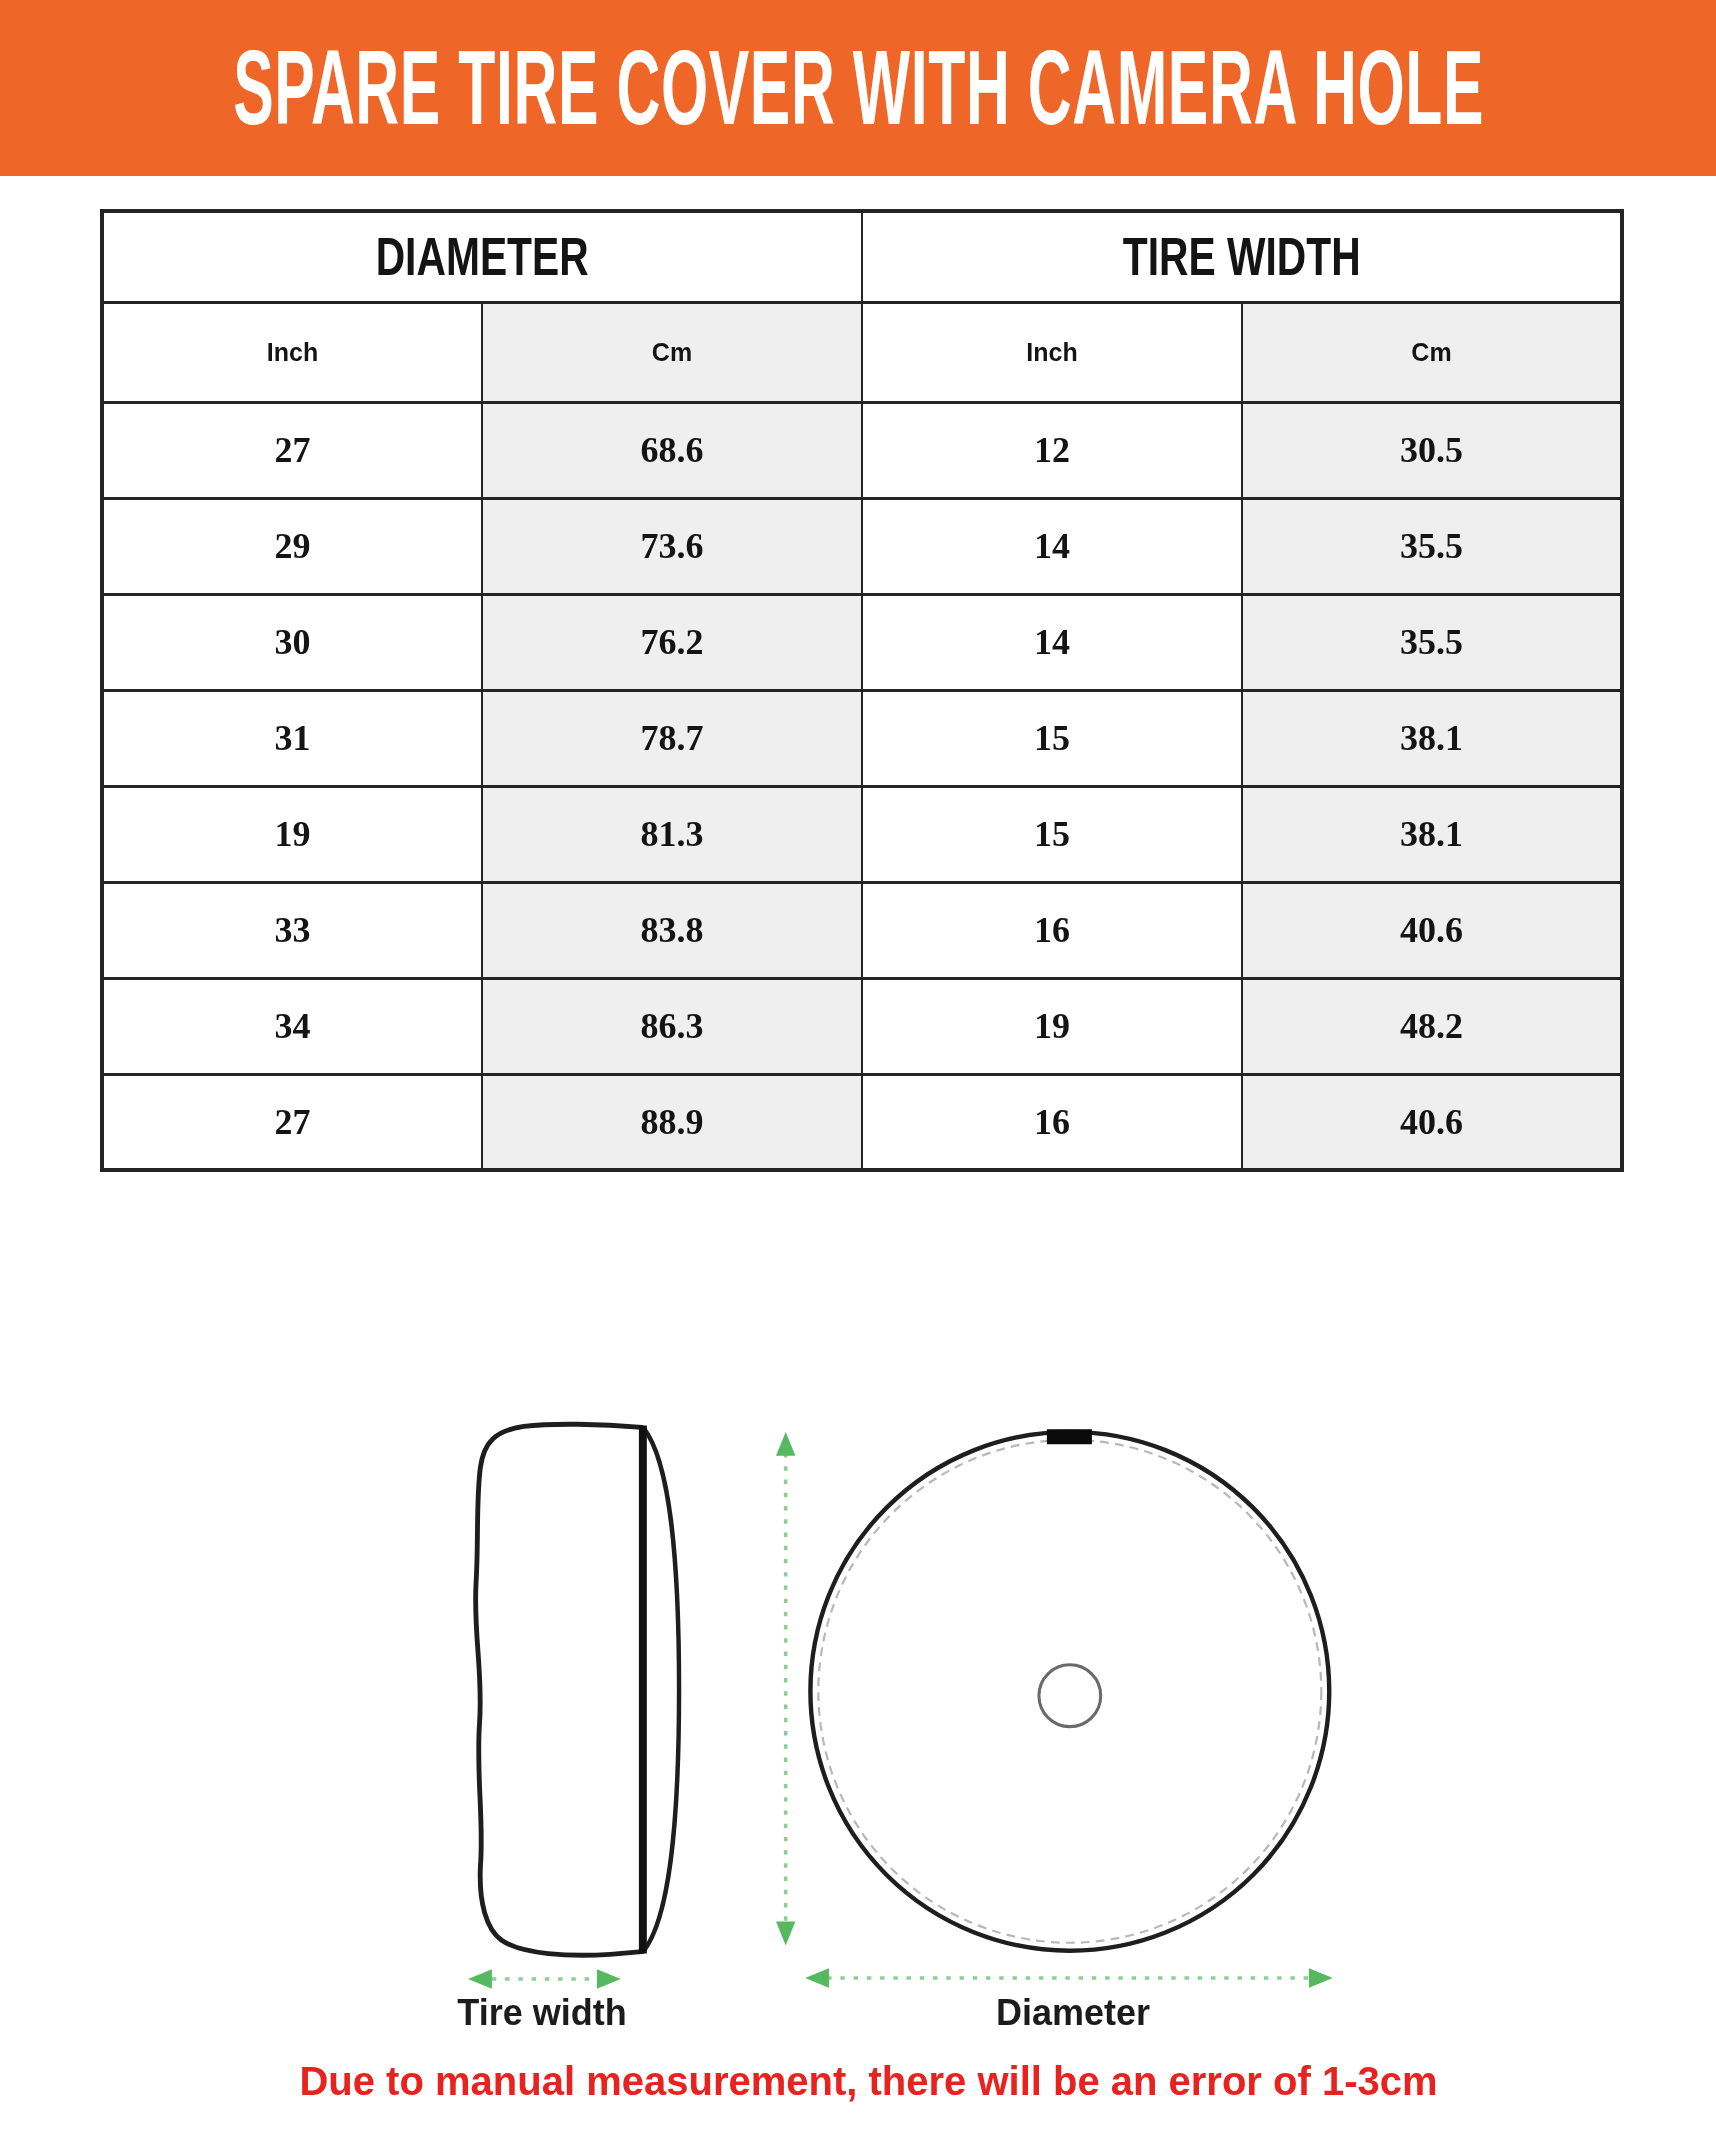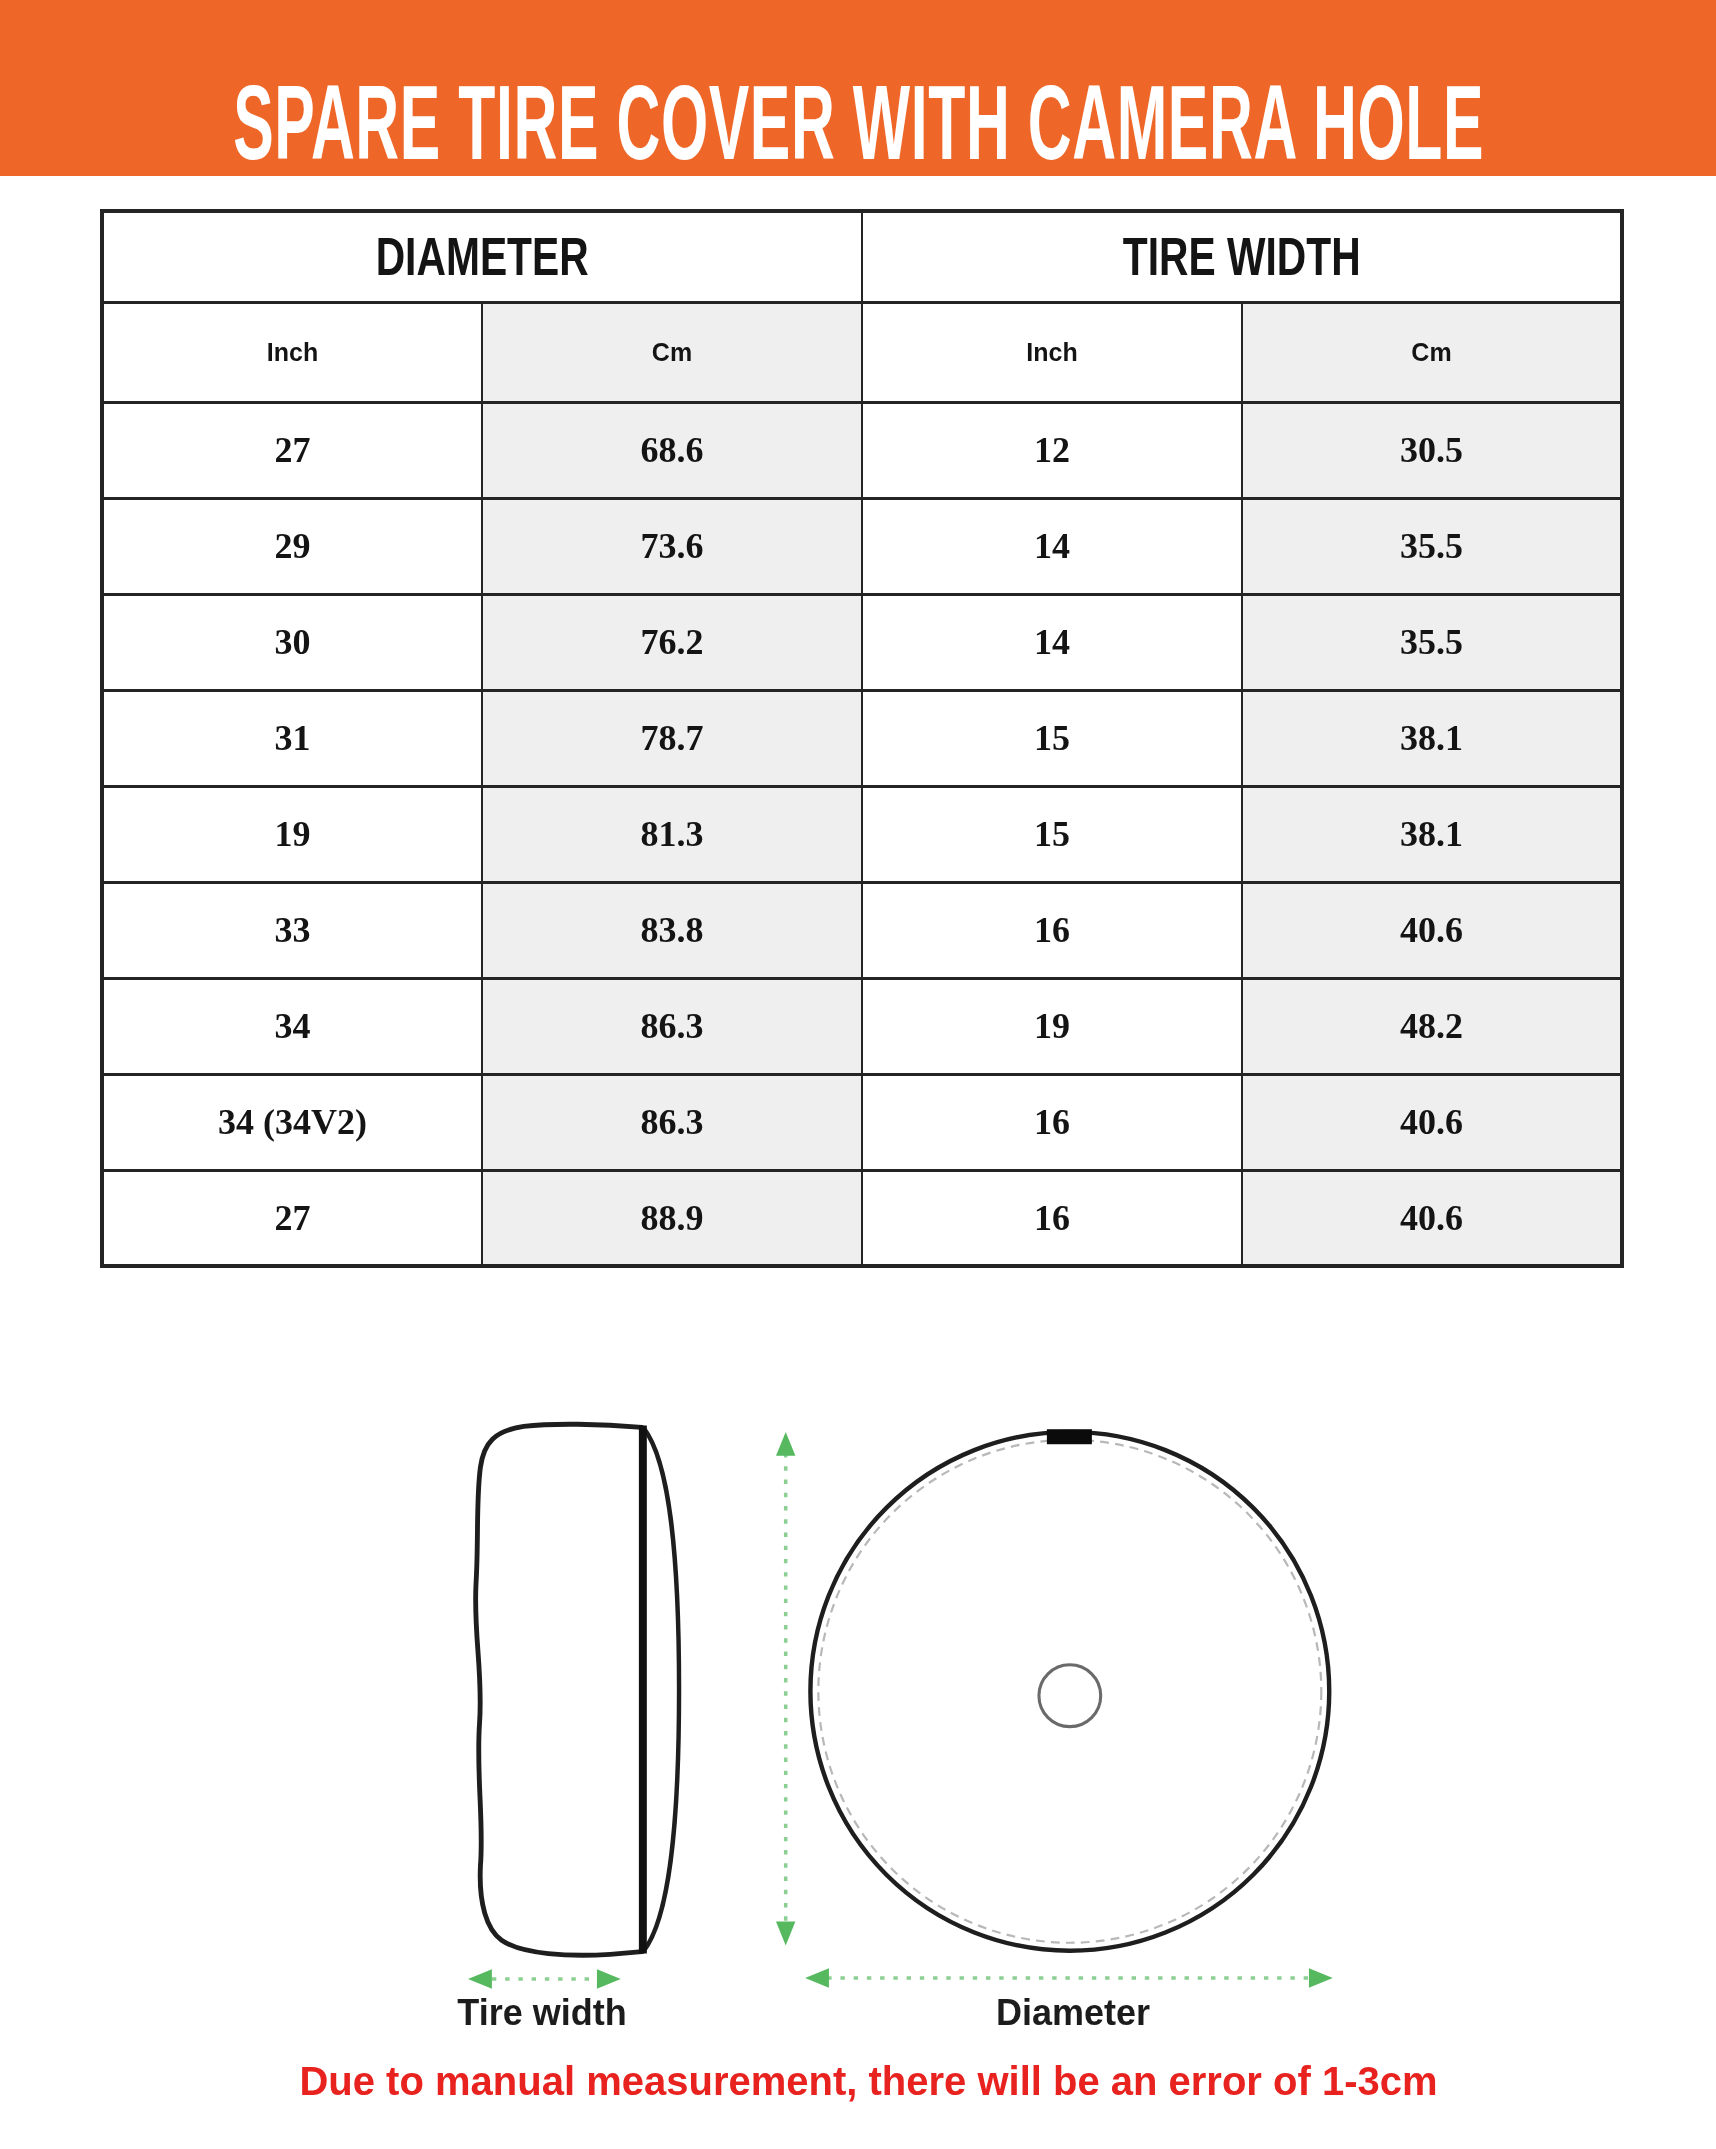--- a/index.html
+++ b/index.html
@@ -13,21 +13,21 @@
     overflow: hidden;
   }
 
   
   .banner {
     position: absolute;
     left: 0; top: 0;
     width: 1717px; height: 176px;
     background: var(--banner-bg, #ef6728);
     display: flex;
-    align-items: flex-end;
+    align-items: center;
     justify-content: center;
   }
   .banner-title {
     display: inline-block;
     color: #ffffff;
     font-size: 92px;
     font-weight: 700;
     letter-spacing: 0.9px;
     white-space: nowrap;
     transform: scale(0.66, 1.14);
@@ -156,26 +156,20 @@
           <td class="">16</td>
           <td class="col-cm">40.6</td>
         </tr>
         <tr>
           <td class="">34</td>
           <td class="col-cm">86.3</td>
           <td class="">19</td>
           <td class="col-cm">48.2</td>
         </tr>
         <tr>
-          <td class="">34 (34V2)</td>
-          <td class="col-cm">86.3</td>
-          <td class="">16</td>
-          <td class="col-cm">40.6</td>
-        </tr>
-        <tr>
           <td class="">27</td>
           <td class="col-cm">88.9</td>
           <td class="">16</td>
           <td class="col-cm">40.6</td>
         </tr>
       </tbody>
   </table>
 
   <svg class="diagram-svg" style="left:446px; top:1407px;" width="256" height="618" viewBox="0 0 290 700">
 

